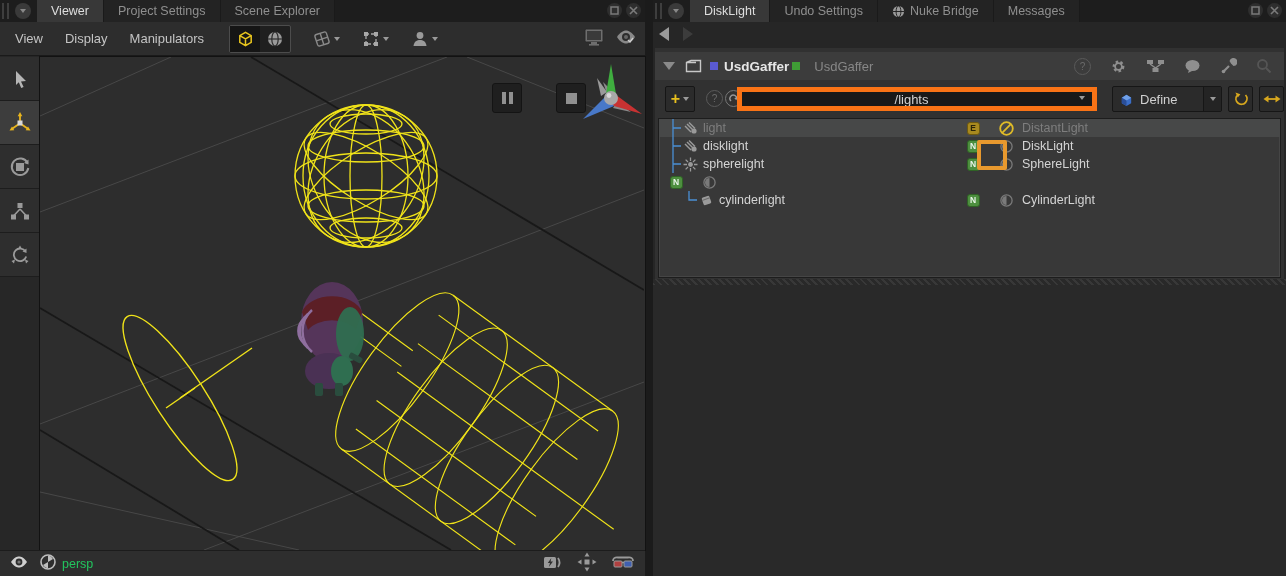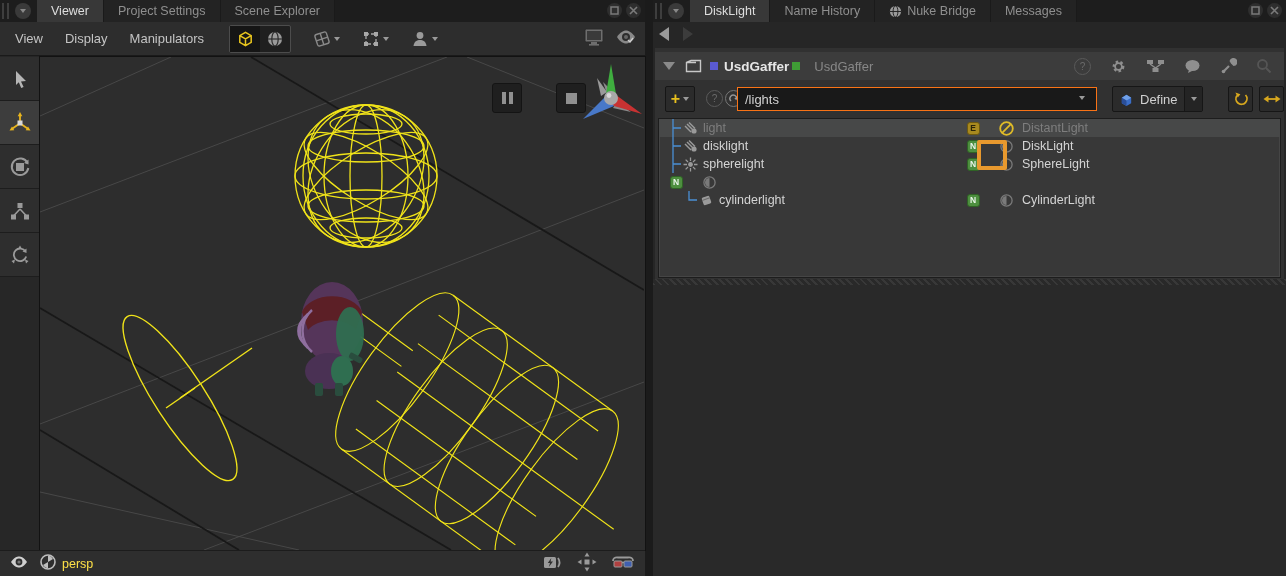--- a/index.html
+++ b/index.html
@@ -48,21 +48,21 @@
   .vtool.active { background:#3d3d3d; }
   .viewport { position:relative; flex:1; background:#2d2d2d; outline:1px solid #121212; }
   .vp-btn { position:absolute; width:30px; height:30px; top:26px; border-radius:3px;
             background:#1f1f1f; border:1px solid #141414; display:flex; align-items:center;
             justify-content:center; gap:3px; }
   .vp-btn .bar { width:4px; height:12px; background:#909090; }
   .vp-btn .sq  { width:11px; height:11px; background:#909090; }
 
   .viewer-status { position:absolute; left:0; right:0; bottom:0; height:26px; background:#2e2e2e;
                    border-top:1px solid #1c1c1c; display:flex; align-items:center; font-size:12.5px; }
-  .vs-label { color:#fde047; margin-left:6px; }
+  .vs-label { color:#22c55e; margin-left:6px; }
   .vs-right { margin-left:auto; display:flex; gap:14px; margin-right:10px; align-items:center; }
 
   
   .navrow { position:absolute; top:27px; left:6px; display:flex; gap:14px; align-items:center; }
   .nav-back { width:0; height:0; border-top:7px solid transparent; border-bottom:7px solid transparent;
               border-right:10px solid #9a9a9a; }
   .nav-fwd  { width:0; height:0; border-top:7px solid transparent; border-bottom:7px solid transparent;
               border-left:10px solid #3c3c3c; }
   .node-area { position:absolute; top:48px; left:2px; right:2px; height:237px; background:#313131; }
   .nodeheader { position:absolute; top:52px; left:2px; right:2px; height:28px; background:#3c3c3c;
@@ -76,24 +76,24 @@
 
   .controlrow { position:absolute; top:86px; left:0; right:0; height:28px; }
   .btn { background:#2b2b2b; border:1px solid #161616; border-radius:2px; position:absolute;
          display:flex; align-items:center; justify-content:center; }
   .plus-btn { left:12px; top:0; width:30px; height:26px; gap:3px; }
   .plus-glyph { color:#e8c01e; font-size:16px; font-weight:bold; line-height:1; }
   .circ-ic { position:absolute; top:4px; width:17px; height:17px; border-radius:50%;
              border:1.5px solid #5a5a5a; display:flex; align-items:center; justify-content:center;
              font-size:10px; color:#6a6a6a; }
   .path-field { position:absolute; left:84px; top:1px; width:360px; height:24px; background:#191919;
-                border:1px solid #f97316; color:#d2d2d2; font-size:13px; padding:0 18px 0 7px;
-                font-family:"Liberation Sans", sans-serif; }
+                border:5px solid #f97316; color:#d2d2d2; font-size:13px; padding:0 18px 0 7px;
+                font-family:"Liberation Sans", sans-serif;text-align:center; }
   .field-arrow { position:absolute; left:426px; top:10px; }
-  .define-btn { left:459px; top:0; width:91px; height:26px; justify-content:flex-start; padding-left:6px; gap:6px; }
+  .define-btn { left:459px; top:0; width:110px; height:26px; justify-content:flex-start; padding-left:6px; gap:6px; }
   .define-label { font-size:13px; color:#d0d0d0; flex:1; }
   .define-arrow-box { width:18px; height:24px; background:#242424; border-left:1px solid #161616;
                       display:flex; align-items:center; justify-content:center; }
   .ybtn1 { left:575px; top:0; width:25px; height:26px; }
   .ybtn2 { left:606px; top:0; width:25px; height:26px; }
 
   .lights-table { position:absolute; top:118px; left:5px; width:623px; height:160px;
                   background:#383838; border:1px solid #1d1d1d; box-shadow:0 0 0 1px #454545 inset; }
   .lt-header { height:24px; display:flex; align-items:center; border-bottom:1px solid #2a2a2a;
                font-size:12.5px; color:#cfcfcf; }
@@ -407,21 +407,21 @@
 
     <div class="tabbar">
       <div class="grip"></div>
       <div class="tabmenu-btn">
           <span class="tri-down small"></span>
         </div>
       <div class="tab active">
           <span>DiskLight</span>
         </div>
       <div class="tab">
-          <span>Name History</span>
+          <span>Undo Settings</span>
         </div>
       <div class="tab">
         <svg width="13" height="13" viewBox="0 0 14 14">
           <circle cx="7" cy="7" r="6" fill="#9a9a9a"></circle>
             <ellipse cx="7" cy="7" rx="2.6" ry="6" fill="none" stroke="#1d1d1d"></ellipse>
             <path d="M1,7 H13" stroke="#1d1d1d"></path>
         </svg>
         <span>Nuke Bridge</span>
       </div>
       <div class="tab">

